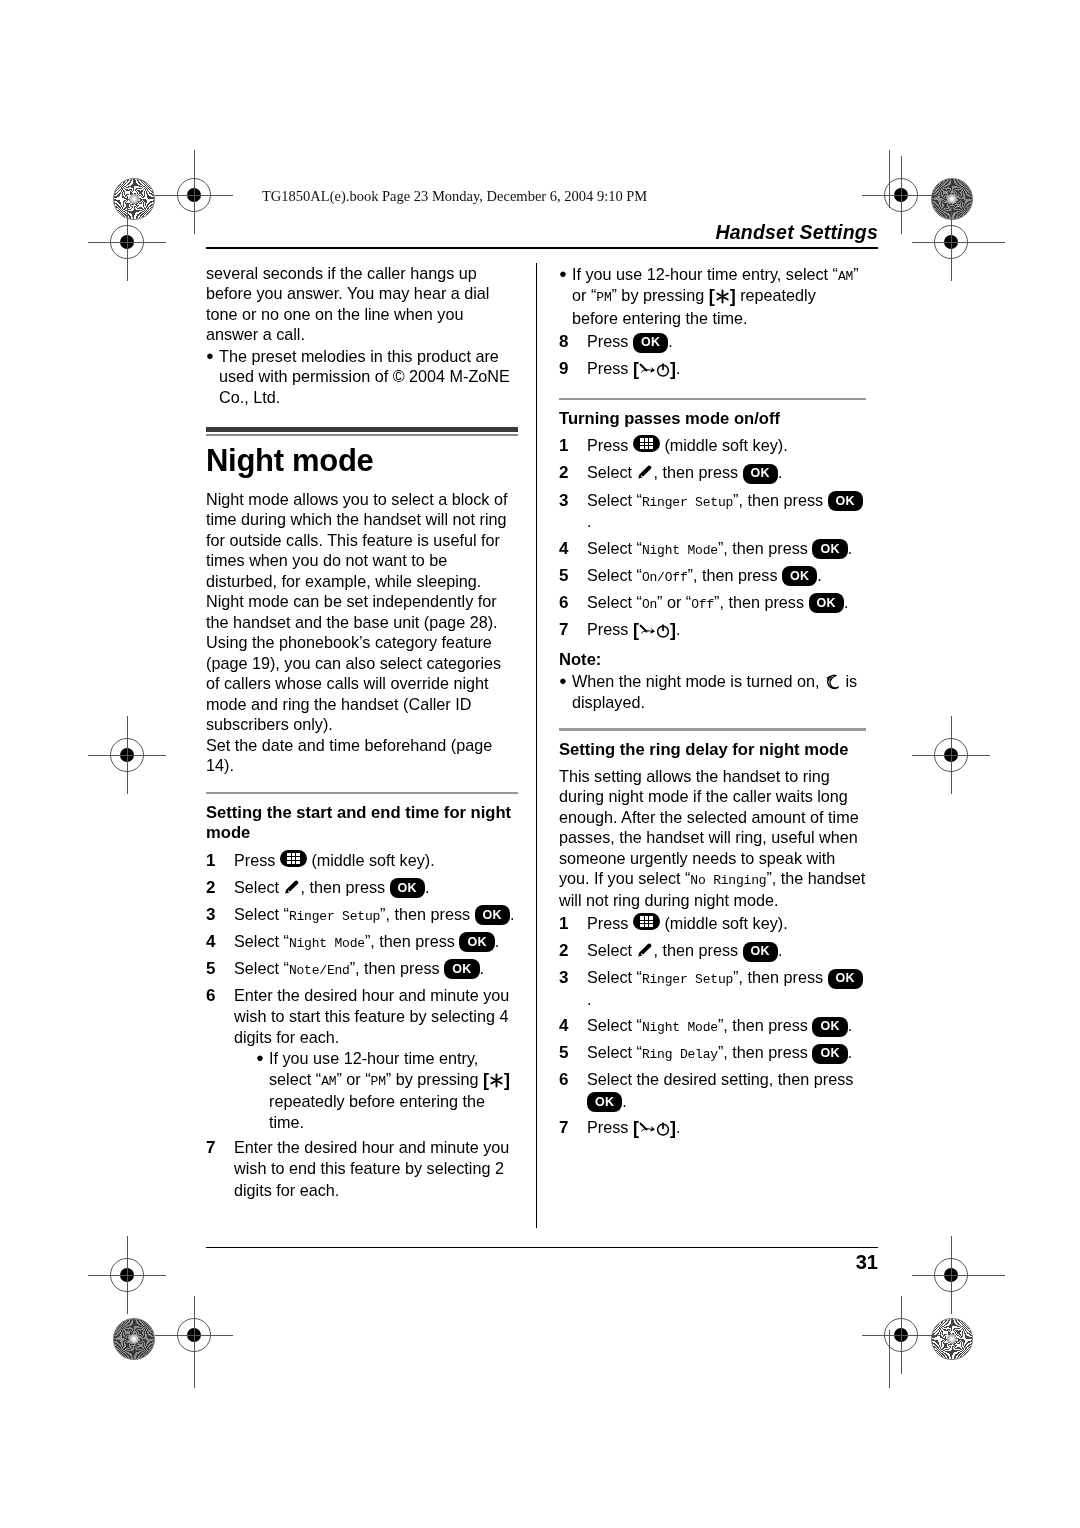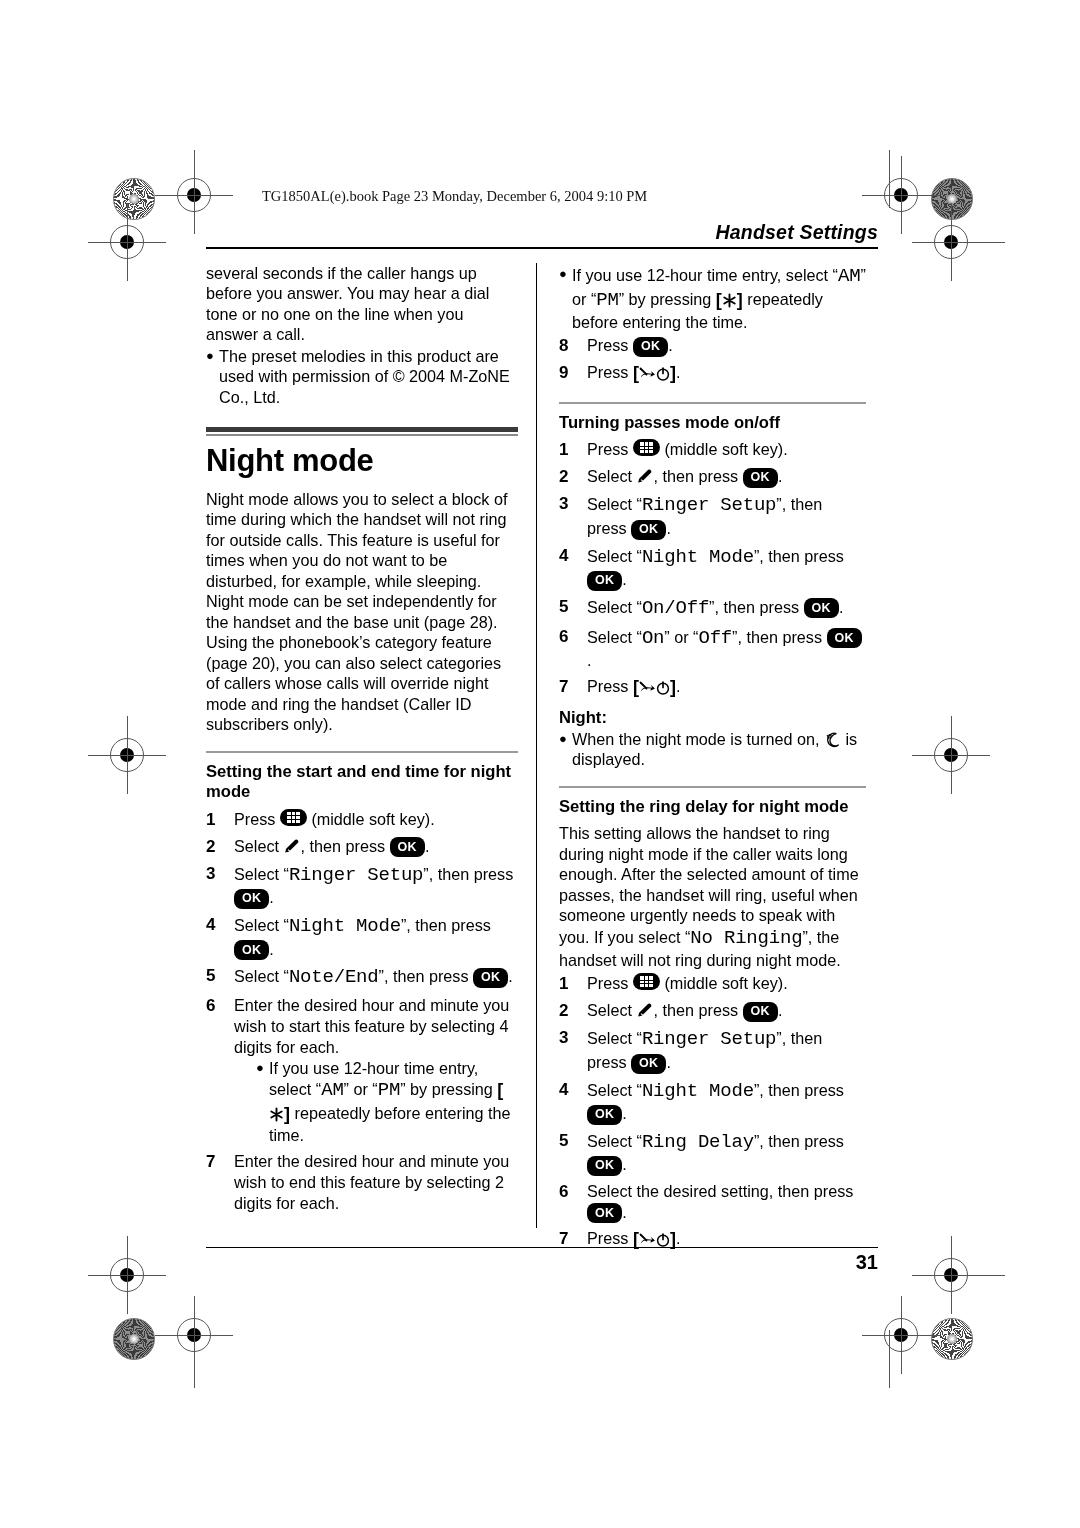--- a/index.html
+++ b/index.html
@@ -131,21 +131,21 @@
   ol.steps > li{
     display:flex;
     font-size:16.2px;line-height:1.30;
     margin-bottom:5px;
   }
   ol.steps > li .num{
     flex:0 0 auto;width:28px;font-weight:bold;font-size:17px;
   }
   ol.steps > li .stxt{flex:1 1 auto;}
 
-  .mono{font-family:"Liberation Mono","DejaVu Sans Mono",monospace;font-size:19px;letter-spacing:-.2px;}
+  .mono{font-family:"Liberation Mono","DejaVu Sans Mono",monospace;font-size:13px;letter-spacing:-.2px;}
 
   
   .ok-key{
     display:inline-block;
     background:#000;color:#fff;
     border-radius:8px;
     font-weight:bold;
     font-size:12.5px;
     line-height:1;
     padding:3.5px 8px 4px 8px;
@@ -278,21 +278,22 @@
       <div class="bullet">
         <span class="dot">●</span>
         <span class="btxt">The preset melodies in this product are used with permission of © 2004 M-ZoNE Co., Ltd.</span>
       </div>
 
       <div class="feature-rule"></div>
       <div class="feature-rule2"></div>
       <h1 class="feature">Night mode</h1>
 
       <p class="body">Night mode allows you to select a block of time during which the handset will not ring for outside calls. This feature is useful for times when you do not want to be disturbed, for example, while sleeping. Night mode can be set independently for the handset and the base unit (page 28).</p>
-      <p class="body">Using the phonebook’s category feature (page 20), you can also select categories of callers whose calls will override night mode and ring the handset (Caller ID subscribers only).</p>
+      <p class="body">Using the phonebook’s category feature (page 19), you can also select categories of callers whose calls will override night mode and ring the handset (Caller ID subscribers only).</p>
+      <p class="body">Set the date and time beforehand (page 14).</p>
 
       <div class="sec-rule"></div>
       <h2 class="sub">Setting the start and end time for night mode</h2>
 
       <ol class="steps">
 
         <li>
           <span class="num">1</span>
           <span class="stxt"><span>Press </span><span class="soft-key"><span class="grid"></span></span><span> (middle soft key).</span></span>
         </li>
@@ -403,21 +404,21 @@
           <span class="stxt"><span>Press </span><span class="bracket-key">[<svg class="offhook-key" viewBox="0 0 17 14">
                   <path d="M2 9.5c1.5-2.2 4-3.4 6.6-3.2l4.5.4-1.1-2.6 4 3.4-4.6 2.2.6-2.1-4.3-.3C5.6 7.2 3.6 8 2.3 9.9z" fill="#000"></path>
                   <path d="M1.5 1.5l6 6" stroke="#000" stroke-width="1.8" stroke-linecap="round"></path>
                 </svg><svg class="power-key" viewBox="0 0 14 14">
                   <circle cx="7" cy="7.6" r="5.4" fill="none" stroke="#000" stroke-width="1.5"></circle>
                   <path d="M7 1.2v5.2" stroke="#000" stroke-width="1.7" stroke-linecap="round"></path>
                 </svg>]</span><span>.</span></span>
         </li>
       </ol>
 
-      <div class="note-title">Night:</div>
+      <div class="note-title">Note:</div>
       <div class="bullet">
         <span class="dot">●</span>
         <span class="btxt"><span>When the night mode is turned on, </span><svg class="moon-icon" viewBox="0 0 17 16">
               <path d="M12.4 1.6a6.6 6.6 0 1 0 2.3 11.2 5.3 5.3 0 0 1-6.6-8.6 6.5 6.5 0 0 1 4.3-2.6z" fill="none" stroke="#000" stroke-width="1.3"></path>
               <path d="M5.3 2.2l.7 1.5 1.6.2-1.2 1.1.3 1.6-1.4-.8-1.5.7.3-1.6-1.1-1.2 1.6-.2z" fill="none" stroke="#000" stroke-width="1"></path>
             </svg><span> is displayed.</span></span>
       </div>
 
       <div class="sec-rule"></div>
       <h2 class="sub">Setting the ring delay for night mode</h2>

